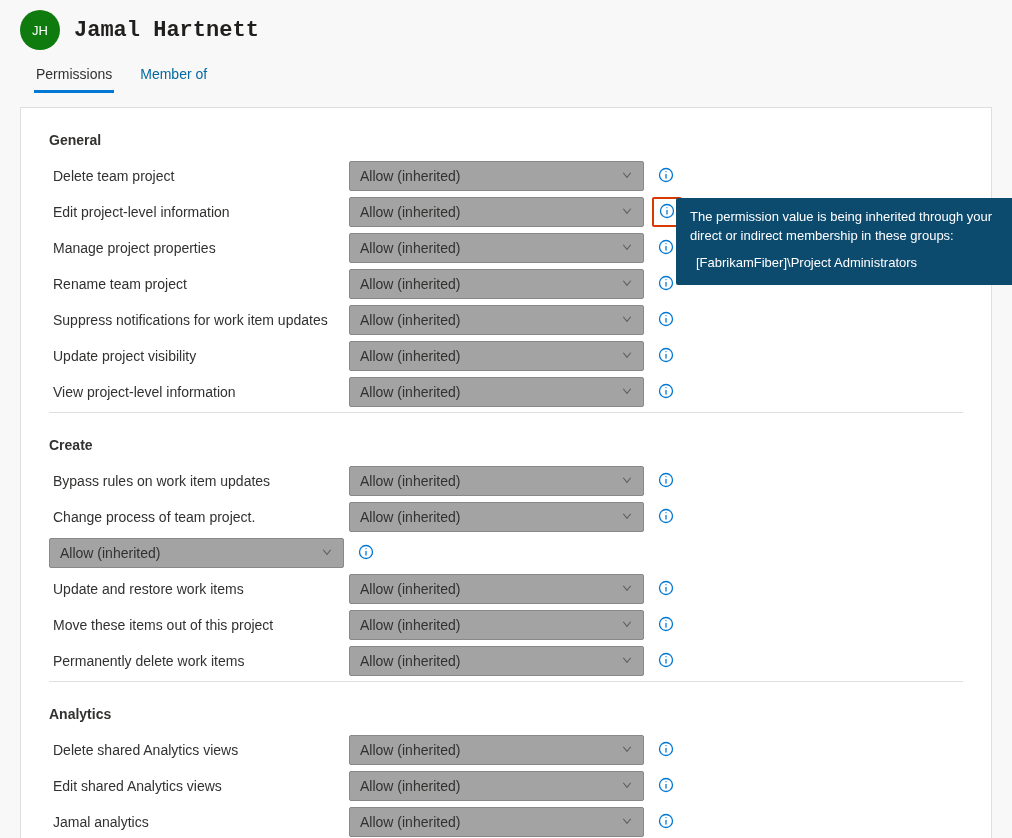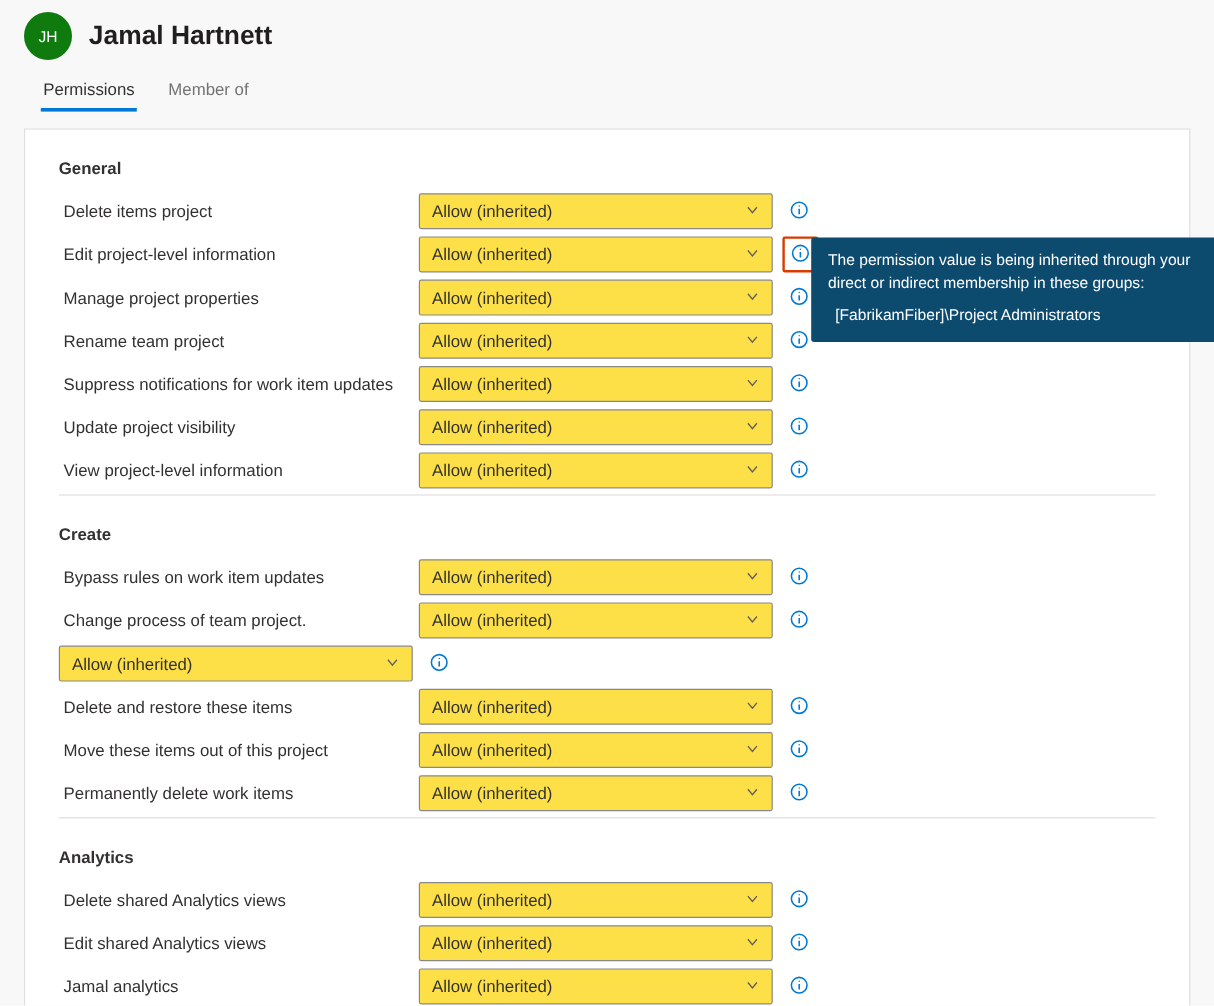--- a/index.html
+++ b/index.html
@@ -29,32 +29,33 @@
     align-items: center;
     justify-content: center;
     font-size: 13px;
     font-weight: 400;
     margin-right: 14px;
   }
   .page-title {
     font-size: 22px;
     font-weight: 600;
     color: #201f1e;
+    font-family: Liberation Mono, monospace;
   }
   .tabs {
     display: flex;
     padding: 0 22px;
     border-bottom: none;
     margin-left: 12px;
   }
   .tab {
     padding: 8px 2px 8px 2px;
     margin-right: 24px;
     font-size: 14px;
-    color: #737373;
+    color: #0369a1;
     cursor: pointer;
     border-bottom: 3px solid transparent;
   }
   .tab.active {
     color: #323130;
     font-weight: 400;
     border-bottom: 3px solid #0078d4;
   }
   .panel {
     margin: 14px 20px 0 20px;
@@ -90,21 +91,21 @@
   }
   .perm-select {
     width: 295px;
     height: 30px;
     border: 1px solid #8a8886;
     border-radius: 2px;
     display: flex;
     align-items: center;
     justify-content: space-between;
     padding: 0 10px;
-    background: #fde047;
+    background: #a3a3a3;
     cursor: pointer;
   }
   .perm-select .chevron svg {
     width: 12px;
     height: 12px;
     stroke: #605e5c;
   }
   .info-wrap {
     width: 28px;
     display: flex;
@@ -154,21 +155,21 @@
 <div class="tabs">
   <div class="tab active">Permissions</div>
   <div class="tab">Member of</div>
 </div>
 
 <div class="panel">
   <div class="panel-inner" id="panel-inner">
       <div class="section-heading">General</div>
       <div class="perm-section">
         <div class="perm-row">
-          <div class="perm-label">Delete items project</div>
+          <div class="perm-label">Delete team project</div>
           <div class="perm-select">
             <span>Allow (inherited)</span>
             <span class="chevron"><svg viewBox="0 0 16 16" fill="none" stroke-width="1.5">
                 <polyline points="3,5 8,11 13,5"></polyline>
               </svg></span>
           </div>
           <div class="info-wrap">
             <span class="info-icon"><svg viewBox="0 0 16 16" stroke-width="1.3">
                 <circle cx="8" cy="8" r="6.5"></circle>
                 <line x1="8" y1="7" x2="8" y2="11.5"></line>
@@ -316,21 +317,21 @@
           </div>
           <div class="info-wrap">
             <span class="info-icon"><svg viewBox="0 0 16 16" stroke-width="1.3">
                 <circle cx="8" cy="8" r="6.5"></circle>
                 <line x1="8" y1="7" x2="8" y2="11.5"></line>
                 <circle cx="8" cy="4.7" r="0.6" fill="#0078d4" stroke="none"></circle>
               </svg></span>
           </div>
         </div>
         <div class="perm-row">
-          <div class="perm-label">Delete and restore these items</div>
+          <div class="perm-label">Update and restore work items</div>
           <div class="perm-select">
             <span>Allow (inherited)</span>
             <span class="chevron"><svg viewBox="0 0 16 16" fill="none" stroke-width="1.5">
                 <polyline points="3,5 8,11 13,5"></polyline>
               </svg></span>
           </div>
           <div class="info-wrap">
             <span class="info-icon"><svg viewBox="0 0 16 16" stroke-width="1.3">
                 <circle cx="8" cy="8" r="6.5"></circle>
                 <line x1="8" y1="7" x2="8" y2="11.5"></line>

